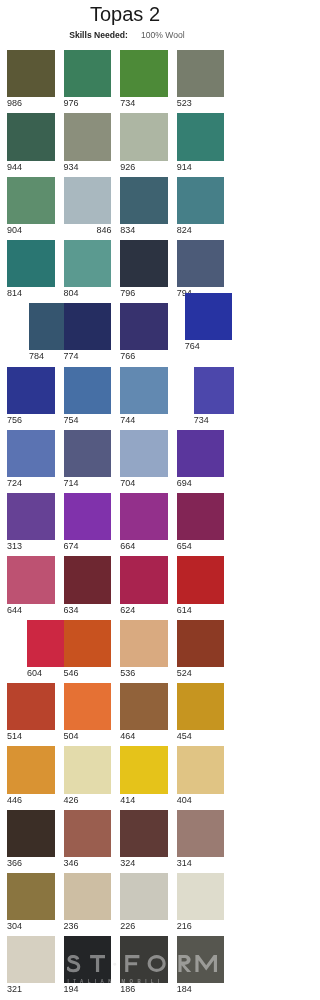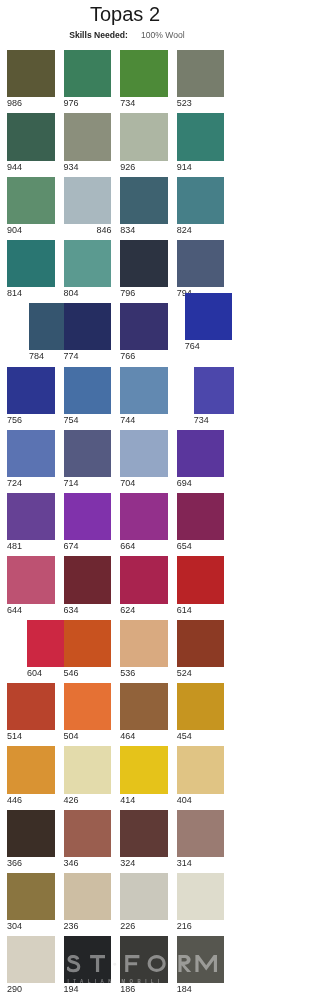--- a/index.html
+++ b/index.html
@@ -135,21 +135,21 @@
       <div class="cell" style="left: 113.2px; top: 379.8px;">
         <div class="sw" style="background: rgb(147, 166, 197);"></div>
         <div class="code">704</div>
       </div>
       <div class="cell" style="left: 169.8px; top: 379.8px;">
         <div class="sw" style="background: rgb(90, 54, 156);"></div>
         <div class="code">694</div>
       </div>
       <div class="cell" style="left: 0px; top: 443.1px;">
         <div class="sw" style="background: rgb(102, 65, 149);"></div>
-        <div class="code">481</div>
+        <div class="code">313</div>
       </div>
       <div class="cell" style="left: 56.6px; top: 443.1px;">
         <div class="sw" style="background: rgb(128, 50, 171);"></div>
         <div class="code">674</div>
       </div>
       <div class="cell" style="left: 113.2px; top: 443.1px;">
         <div class="sw" style="background: rgb(147, 48, 139);"></div>
         <div class="code">664</div>
       </div>
       <div class="cell" style="left: 169.8px; top: 443.1px;">
@@ -247,21 +247,21 @@
       <div class="cell" style="left: 113.2px; top: 822.9px;">
         <div class="sw" style="background: rgb(202, 200, 188);"></div>
         <div class="code">226</div>
       </div>
       <div class="cell" style="left: 169.8px; top: 822.9px;">
         <div class="sw" style="background: rgb(222, 220, 204);"></div>
         <div class="code">216</div>
       </div>
       <div class="cell" style="left: 0px; top: 886.2px;">
         <div class="sw" style="background: rgb(214, 208, 193);"></div>
-        <div class="code">290</div>
+        <div class="code">321</div>
       </div>
       <div class="cell" style="left: 56.6px; top: 886.2px;">
         <div class="sw" style="background: rgb(35, 37, 39);"></div>
         <div class="code">194</div>
       </div>
       <div class="cell" style="left: 113.2px; top: 886.2px;">
         <div class="sw" style="background: rgb(58, 58, 55);"></div>
         <div class="code">186</div>
       </div>
       <div class="cell" style="left: 169.8px; top: 886.2px;">

